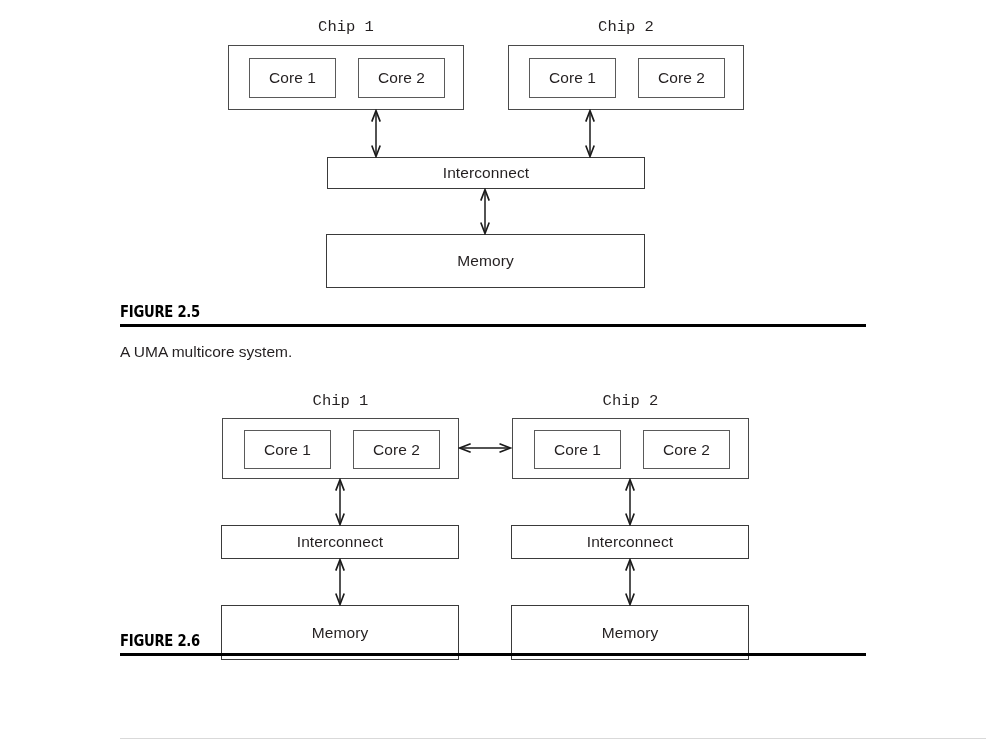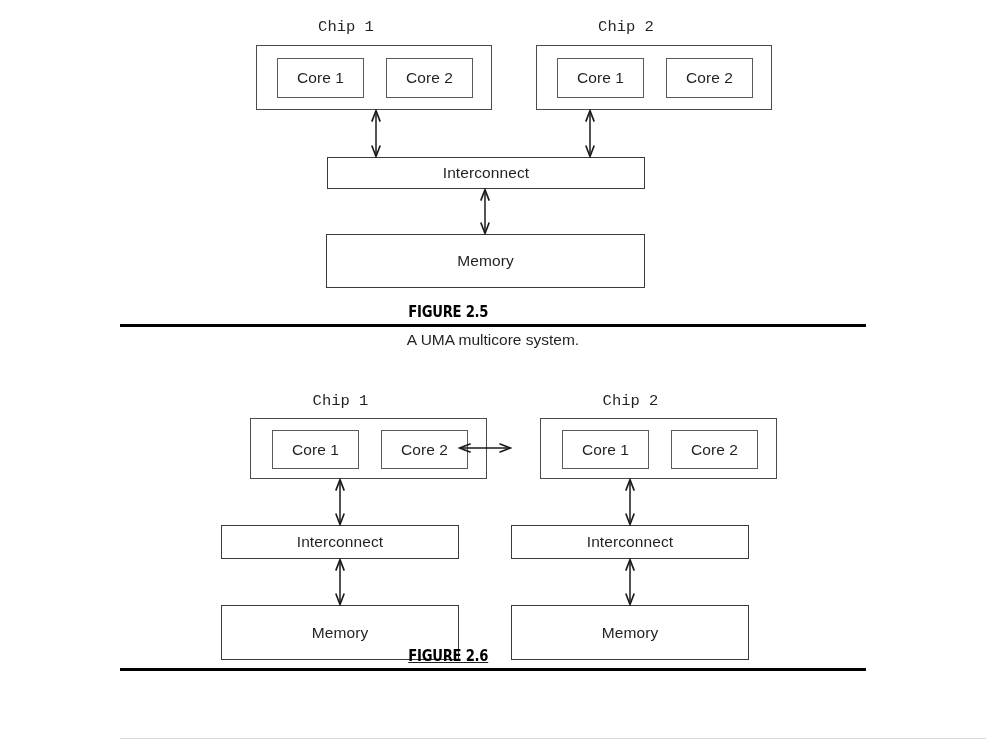--- a/index.html
+++ b/index.html
@@ -25,21 +25,20 @@
     display: flex;
     align-items: center;
     justify-content: center;
     font-size: 15.5px;
     color: #231f20;
     letter-spacing: 0.1px;
   }
   .box.outer {
     border: 1.6px solid #4a4a4a;
     display: block;
-    margin-left: 28px;
   }
   .core {
     border: 1.4px solid #5a5a5a;
   }
 
   
   .chip-label {
     position: absolute;
     font-size: 15.5px;
     color: #231f20;
@@ -51,39 +50,39 @@
   
   .arrow-layer {
     position: absolute;
     left: 0; top: 0;
     width: 986px;
     height: 746px;
     pointer-events: none;
   }
 
   
-  .fig-block { position: absolute; left: 120px; width: 746px; text-align: center; }
+  .fig-block { position: absolute; left: 120px; width: 746px; }
   .fig-title {
     font-family: "DejaVu Sans", sans-serif;
     font-weight: bold;
     font-size: 15px;
     letter-spacing: -0.3px;
     color: #000000;
     transform: scaleX(0.88);
     transform-origin: left center;
   }
   .fig-rule {
     height: 2.6px;
     background: #000000;
     margin-top: 3px;
   }
   .fig-caption {
     font-size: 15.5px;
     color: #231f20;
-    margin-top: 4px;
+    margin-top: 16px;
   }
   .bottom-rule {
     position: absolute;
     left: 120px;
     width: 866px;
     height: 1px;
     background: #d9d9d9;
   }
 </style>
 </head>
@@ -154,18 +153,18 @@
     <line x1="630" y1="560" x2="630" y2="604"></line>
   </g>
 </svg>
 
 <div class="fig-block" style="top:303px;">
   <div class="fig-title">FIGURE 2.5</div>
   <div class="fig-rule"></div>
   <div class="fig-caption">A UMA multicore system.</div>
 </div>
 
-<div class="fig-block" style="top:647px;text-decoration:underline;">
+<div class="fig-block" style="top:632px;">
   <div class="fig-title">FIGURE 2.6</div>
   <div class="fig-rule"></div>
 </div>
 
 <div class="bottom-rule" style="top:738px;"></div>
 
 </body></html>

